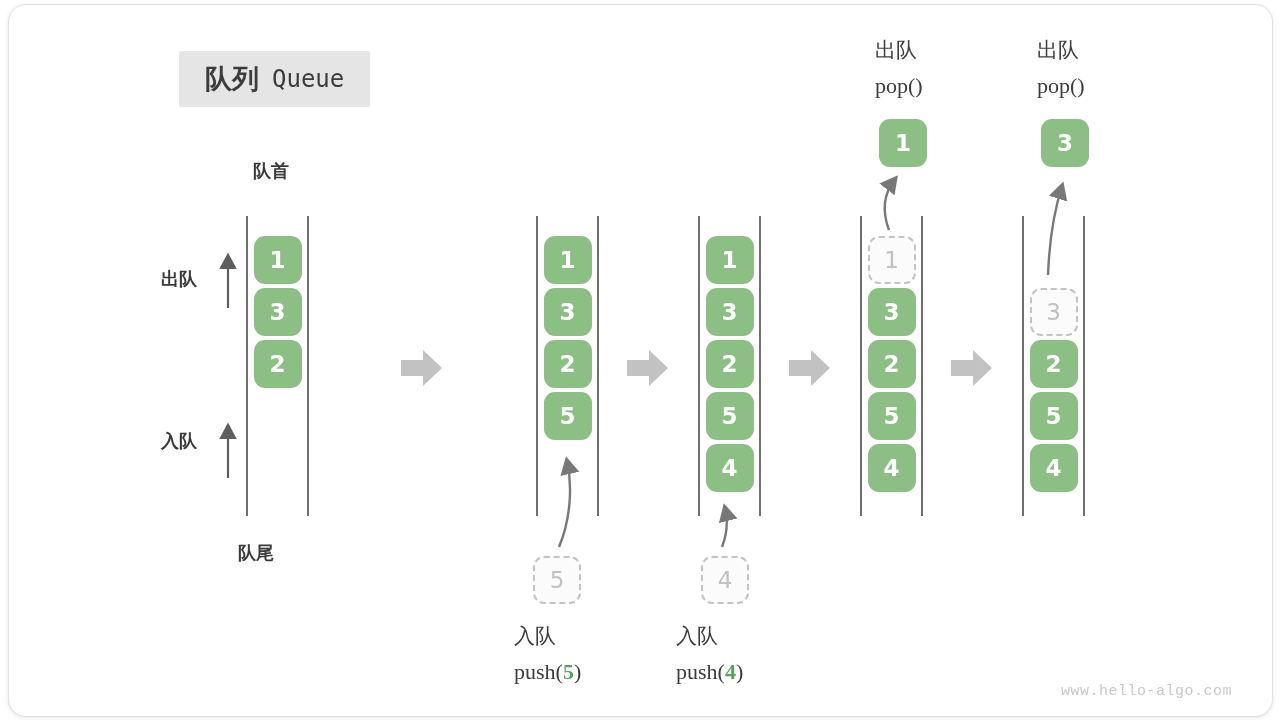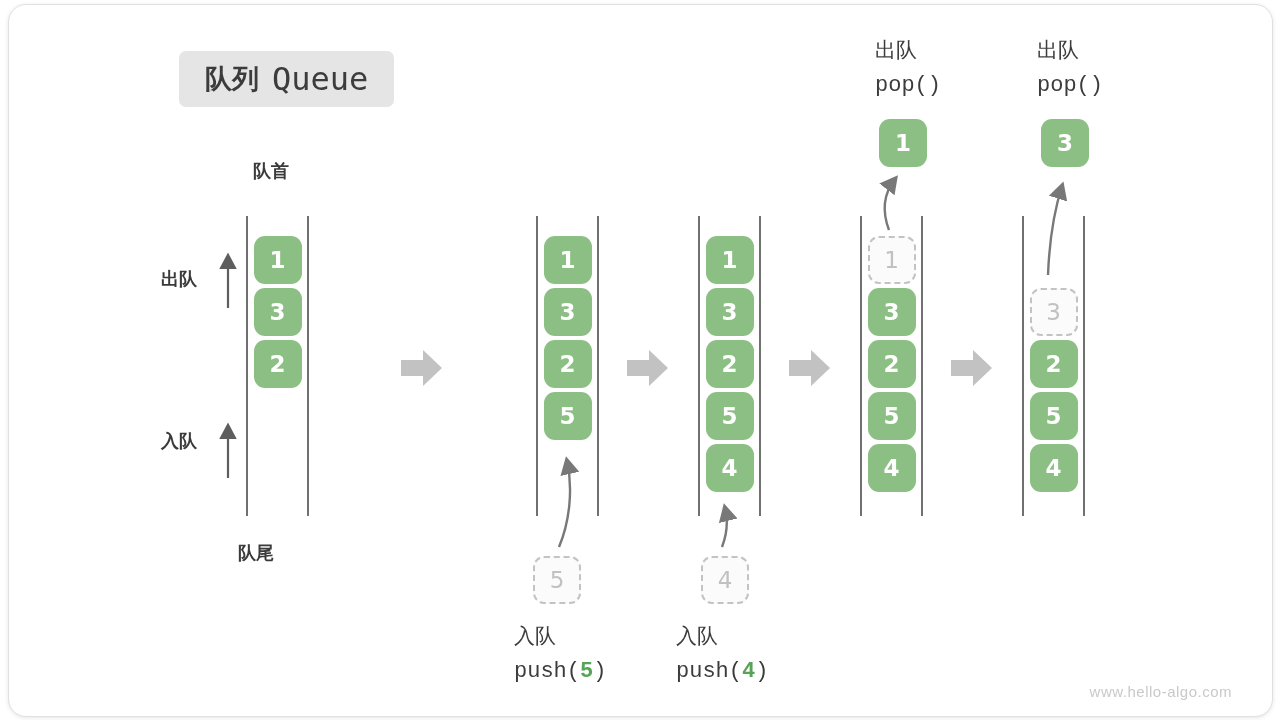--- a/index.html
+++ b/index.html
@@ -2,36 +2,36 @@
 <html><head>
 <meta charset="utf-8">
 <style>
   html,body{margin:0;padding:0;background:#ffffff;}
   .stage{position:relative;width:1280px;height:720px;background:#ffffff;overflow:hidden;
          font-family:"DejaVu Sans","Liberation Sans",sans-serif;}
   .card{position:absolute;left:8px;top:4px;width:1263px;height:711px;background:#ffffff;
         border:1px solid #e0e0e0;border-radius:18px;
         box-shadow:0 1px 4px rgba(0,0,0,0.10);}
   .title-box{position:absolute;left:170px;top:46px;height:56px;padding:0 26px;
-        background:#e5e5e5;border-radius:7px;display:inline-flex;align-items:center;gap:13px;}
+        background:#e5e5e5;border-radius:2px;display:inline-flex;align-items:center;gap:13px;}
   .title-zh{font-size:27px;font-weight:bold;color:#3c3c3c;}
-  .title-en{font-size:32px;color:#3c3c3c;font-family:"DejaVu Sans Mono","Liberation Mono",monospace;}
+  .title-en{font-size:24px;color:#3c3c3c;font-family:"DejaVu Sans Mono","Liberation Mono",monospace;}
   .lbl{position:absolute;font-size:18px;font-weight:bold;color:#3a3a3a;white-space:nowrap;}
   .box{position:absolute;width:48px;height:48px;border-radius:11px;display:flex;
        align-items:center;justify-content:center;font-size:23px;font-weight:bold;
        box-sizing:border-box;}
   .box.solid{background:#8cbf83;color:#ffffff;}
   .box.ghost{background:#fbfbfb;border:2px dashed #c3c3c3;color:#c1c1c1;font-weight:normal;}
   .op{position:absolute;white-space:nowrap;}
   .op .op-label{font-size:21px;color:#3c3c3c;line-height:30px;}
   .op .op-call{font-size:22px;color:#3c3c3c;margin-top:6px;
-       font-family:Liberation Mono, monospace;line-height:30px;}
+       font-family:Liberation Serif, serif;line-height:30px;}
   .op .op-arg{color:#56a456;font-weight:bold;}
   .watermark{position:absolute;right:40px;top:678px;font-size:15px;color:#c9c9c9;
-       font-family:Liberation Sans, sans-serif;letter-spacing:0.5px;}
+       font-family:Liberation Mono, monospace;letter-spacing:0.5px;}
   svg.overlay{position:absolute;left:0;top:0;width:1280px;height:720px;pointer-events:none;}
 </style>
 </head>
 <body>
 
 <div class="stage">
   <div class="card">
 
     <svg class="overlay">
       <defs>

